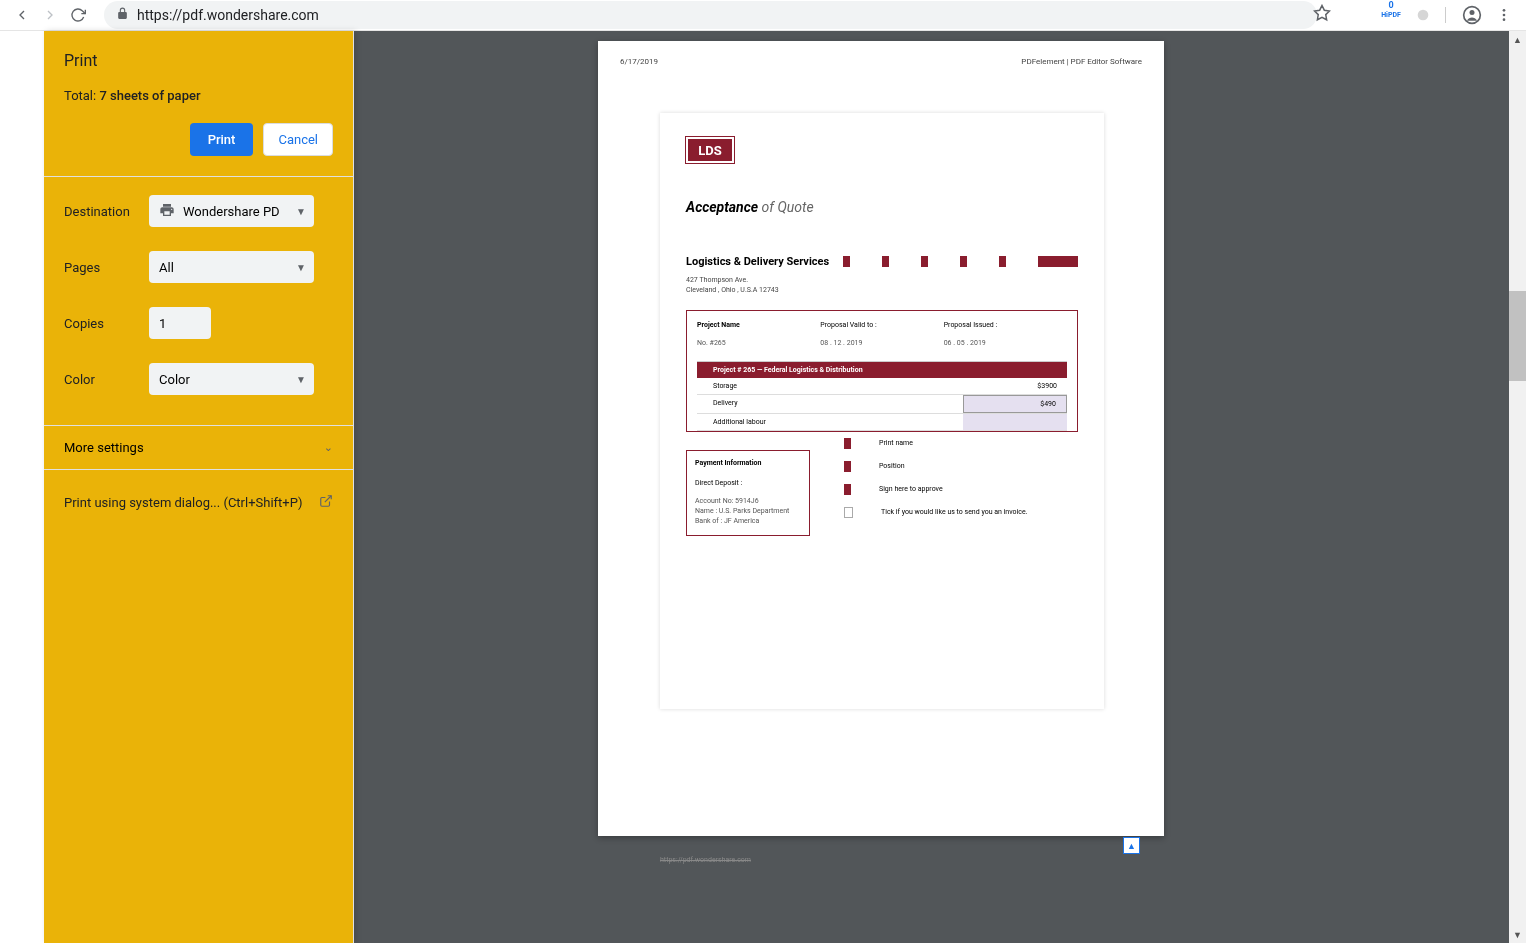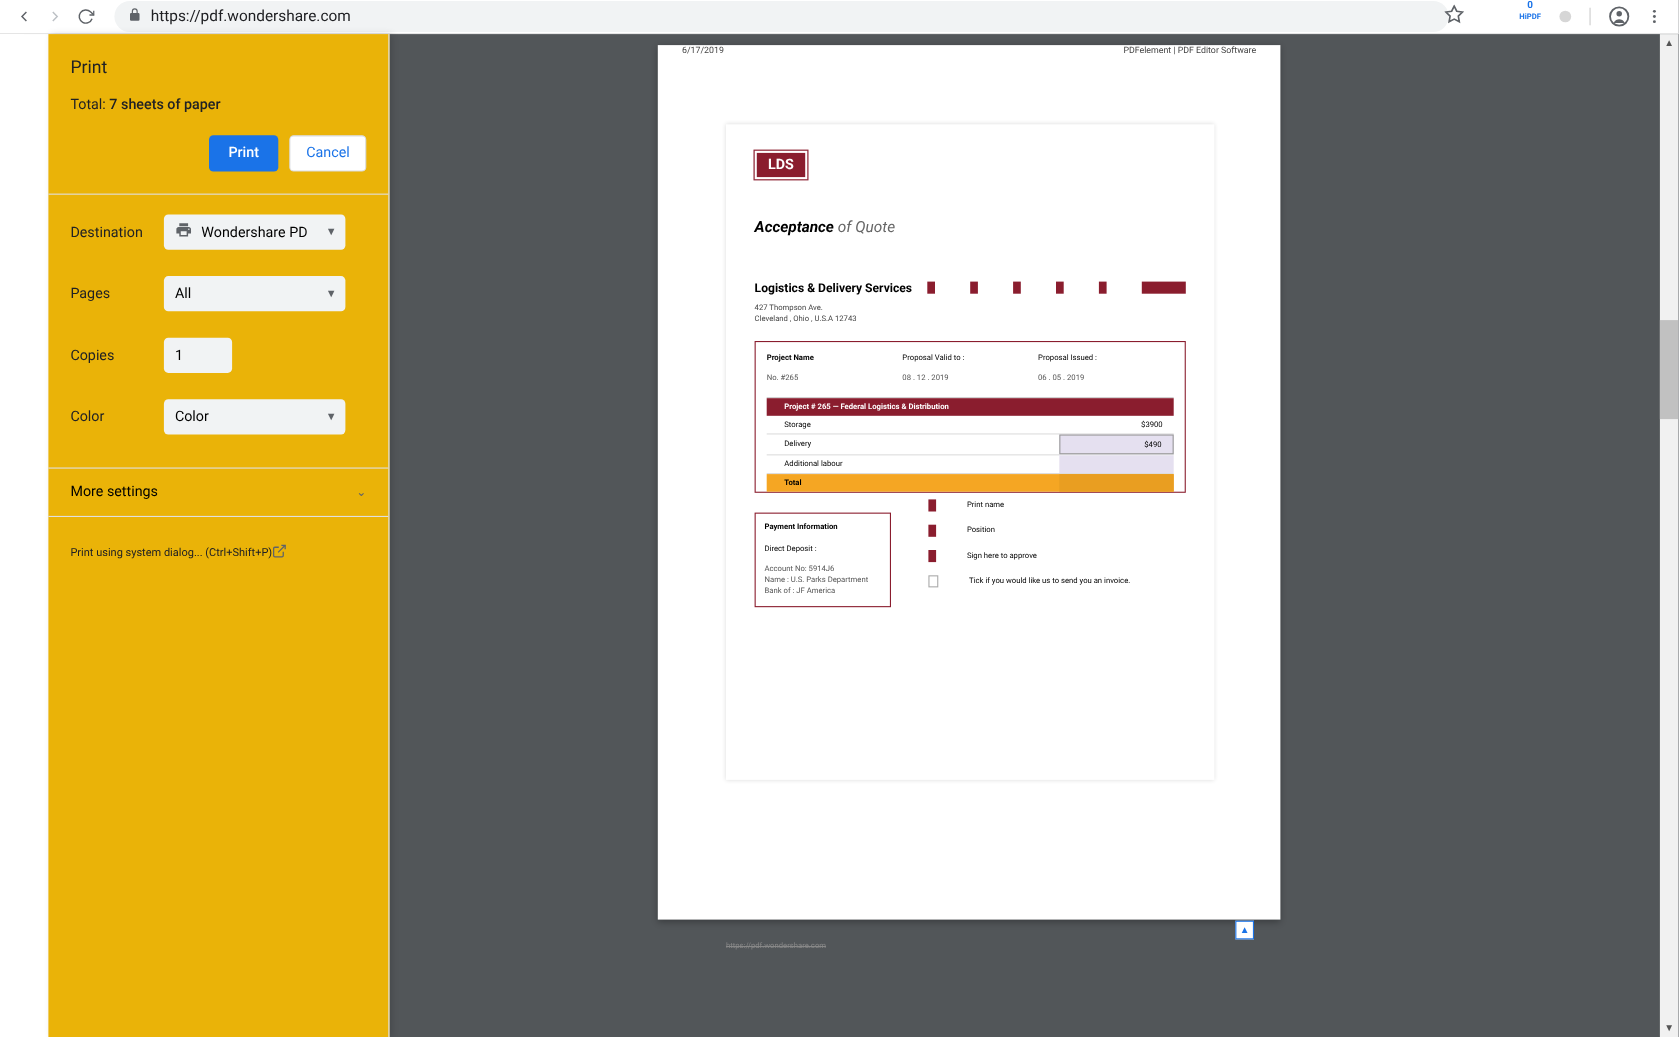--- a/index.html
+++ b/index.html
@@ -27,32 +27,32 @@
 .btn-primary { background: #1a73e8; color: #fff; border: none; padding: 8px 18px; border-radius: 4px; font-size: 13px; cursor: pointer; font-weight: 500; }
 .btn-cancel { background: #fff; color: #1a73e8; border: 1px solid #dadce0; padding: 8px 14px; border-radius: 4px; font-size: 13px; cursor: pointer; }
 .divider { height: 1px; background: #e0e0e0; margin: 0 -20px 18px; }
 .option-row { display: flex; align-items: center; margin-bottom: 24px; font-size: 13px; }
 .option-label { width: 85px; color: #202124; }
 .option-control { flex: 1; height: 32px; background: #f1f3f4; border-radius: 4px; display: flex; align-items: center; padding: 0 10px; cursor: pointer; position: relative; max-width: 165px; }
 .option-control .chev { position: absolute; right: 8px; color: #5f6368; font-size: 10px; }
 .option-control .printer-icon { margin-right: 8px; color: #5f6368; }
 .option-input { width: 62px; height: 32px; background: #f1f3f4; border-radius: 4px; padding: 0 10px; border: none; font-size: 13px; }
 .more-settings { display: flex; align-items: center; justify-content: space-between; font-size: 13px; padding: 14px 0; cursor: pointer; border-top: 1px solid #e0e0e0; border-bottom: 1px solid #e0e0e0; margin: 6px -20px 0; padding-left: 20px; padding-right: 20px; }
-.sys-dialog { display: flex; align-items: center; font-size: 10px; padding: 24px 0; cursor: pointer; color: #202124; }
+.sys-dialog { display: flex; align-items: center; justify-content: space-between; font-size: 13px; padding: 24px 0; cursor: pointer; color: #202124; }
 .sys-dialog .ext-icon { color: #5f6368; }
 
 
 .preview-area { flex: 1; background: #525659; position: relative; overflow: hidden; }
 .scrollbar-v { position: absolute; right: 0; top: 0; width: 17px; height: 100%; background: #f1f1f1; }
 .scrollbar-v .arrow-up { position: absolute; top: 0; width: 17px; height: 17px; display: flex; align-items: center; justify-content: center; font-size: 9px; color: #555; }
 .scrollbar-v .arrow-dn { position: absolute; bottom: 0; width: 17px; height: 17px; display: flex; align-items: center; justify-content: center; font-size: 9px; color: #555; }
 .scrollbar-v .thumb { position: absolute; top: 260px; width: 17px; height: 90px; background: #c1c1c1; }
 
 .page { position: absolute; left: 244px; top: 10px; width: 566px; height: 795px; background: #fff; box-shadow: 0 2px 6px rgba(0,0,0,0.3); }
-.page-header { display: flex; justify-content: space-between; padding: 0 22px 0; font-size: 8px; color: #444; align-items: flex-end; }
+.page-header { display: flex; justify-content: space-between; padding: 16px 22px 0; font-size: 8px; color: #444; align-items: flex-end; }
 .doc { position: absolute; left: 62px; top: 72px; width: 444px; height: 596px; background: #fff; box-shadow: 0 0 4px rgba(0,0,0,0.15); padding: 24px 26px; }
 .logo-box { width: 48px; height: 26px; background: #8a1d2e; color: #fff; display: flex; align-items: center; justify-content: center; font-weight: bold; font-size: 13px; border: 2px solid #fff; outline: 1px solid #8a1d2e; }
 .doc-title { margin-top: 36px; font-size: 14px; font-style: italic; }
 .doc-title .bold { font-weight: 700; }
 .doc-title .light { font-weight: 400; color: #666; }
 .company-row { margin-top: 40px; display: flex; align-items: center; }
 .company-name { font-size: 11px; font-weight: bold; flex: 1; }
 .red-squares { display: flex; gap: 32px; align-items: center; }
 .red-sq { width: 7px; height: 11px; background: #8a1d2e; }
 .red-bar { width: 40px; height: 11px; background: #8a1d2e; }
@@ -265,24 +265,20 @@
               <div class="td1">Storage</div>
               <div class="td2">$3900</div>
             </div>
             <div class="table-row">
               <div class="td1">Delivery</div>
               <div class="td2 boxed">$490</div>
             </div>
             <div class="table-row">
               <div class="td1">Additional labour</div>
               <div class="td2 empty-purple"></div>
-            </div>
-            <div class="table-row total">
-              <div class="td1">Total</div>
-              <div class="td2"></div>
             </div>
           </div>
         </div>
 
         <div class="bottom-section">
           <div class="payment-box">
             <div class="pb-title">Payment Information</div>
             <div class="pb-sub">Direct Deposit :</div>
             <div class="pb-line">Account No: 5914J6</div>
             <div class="pb-line">Name : U.S. Parks Department</div>

